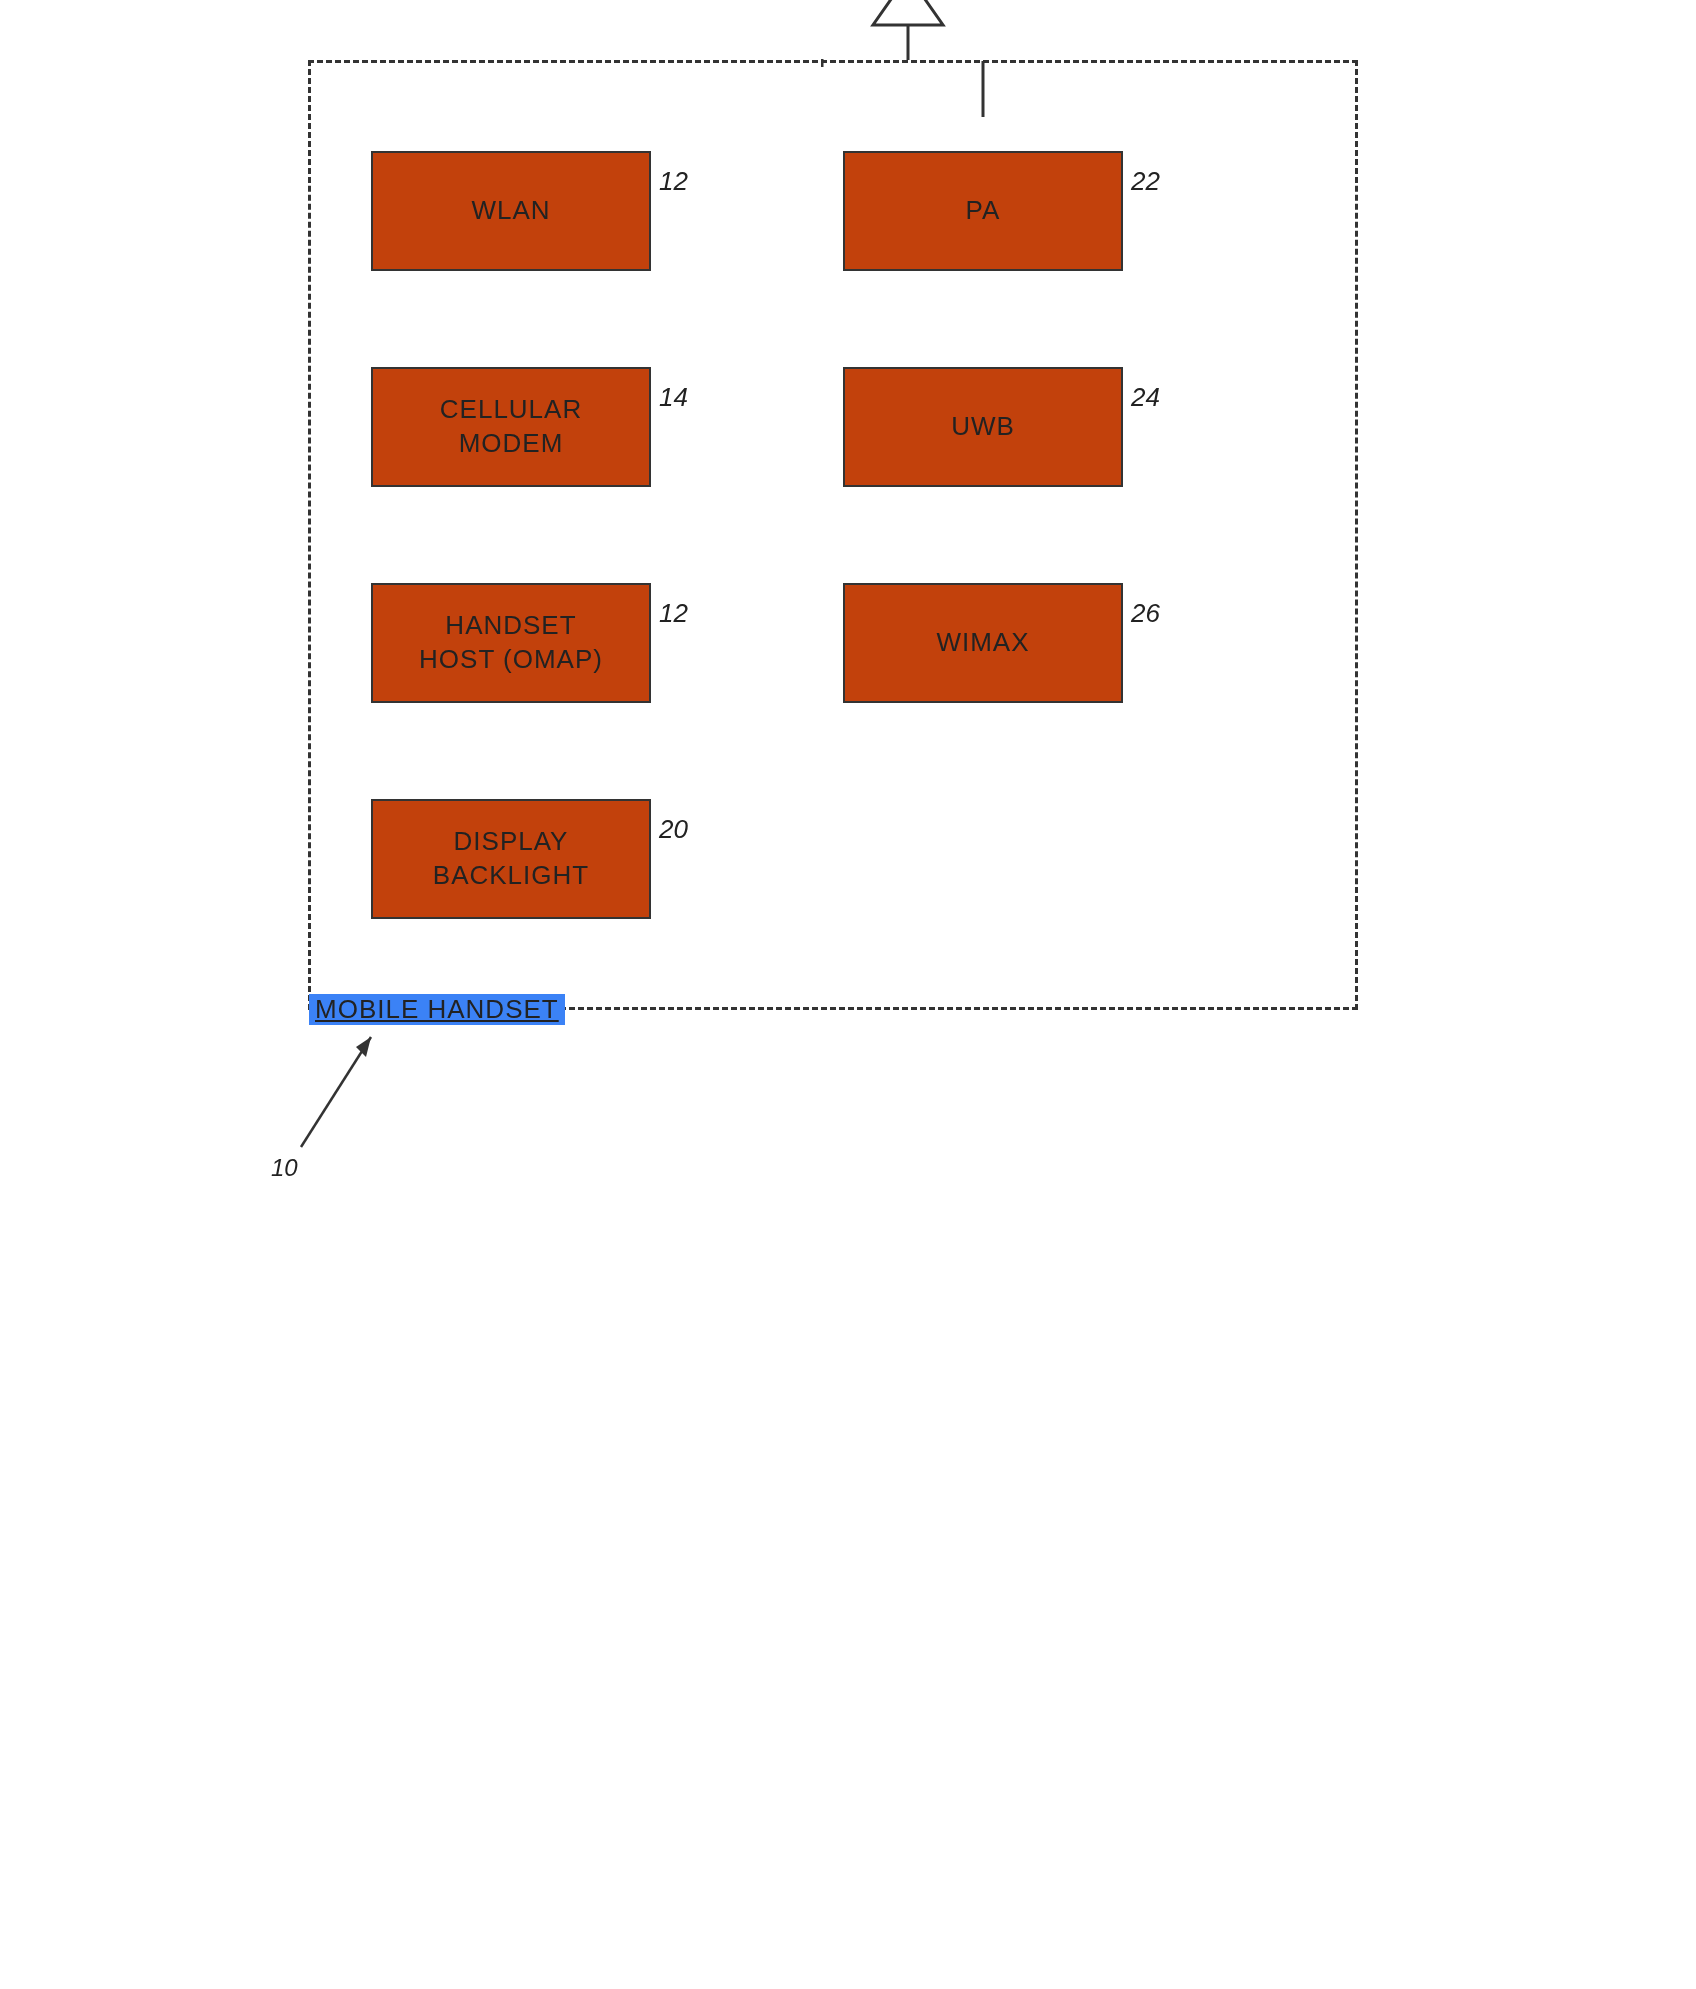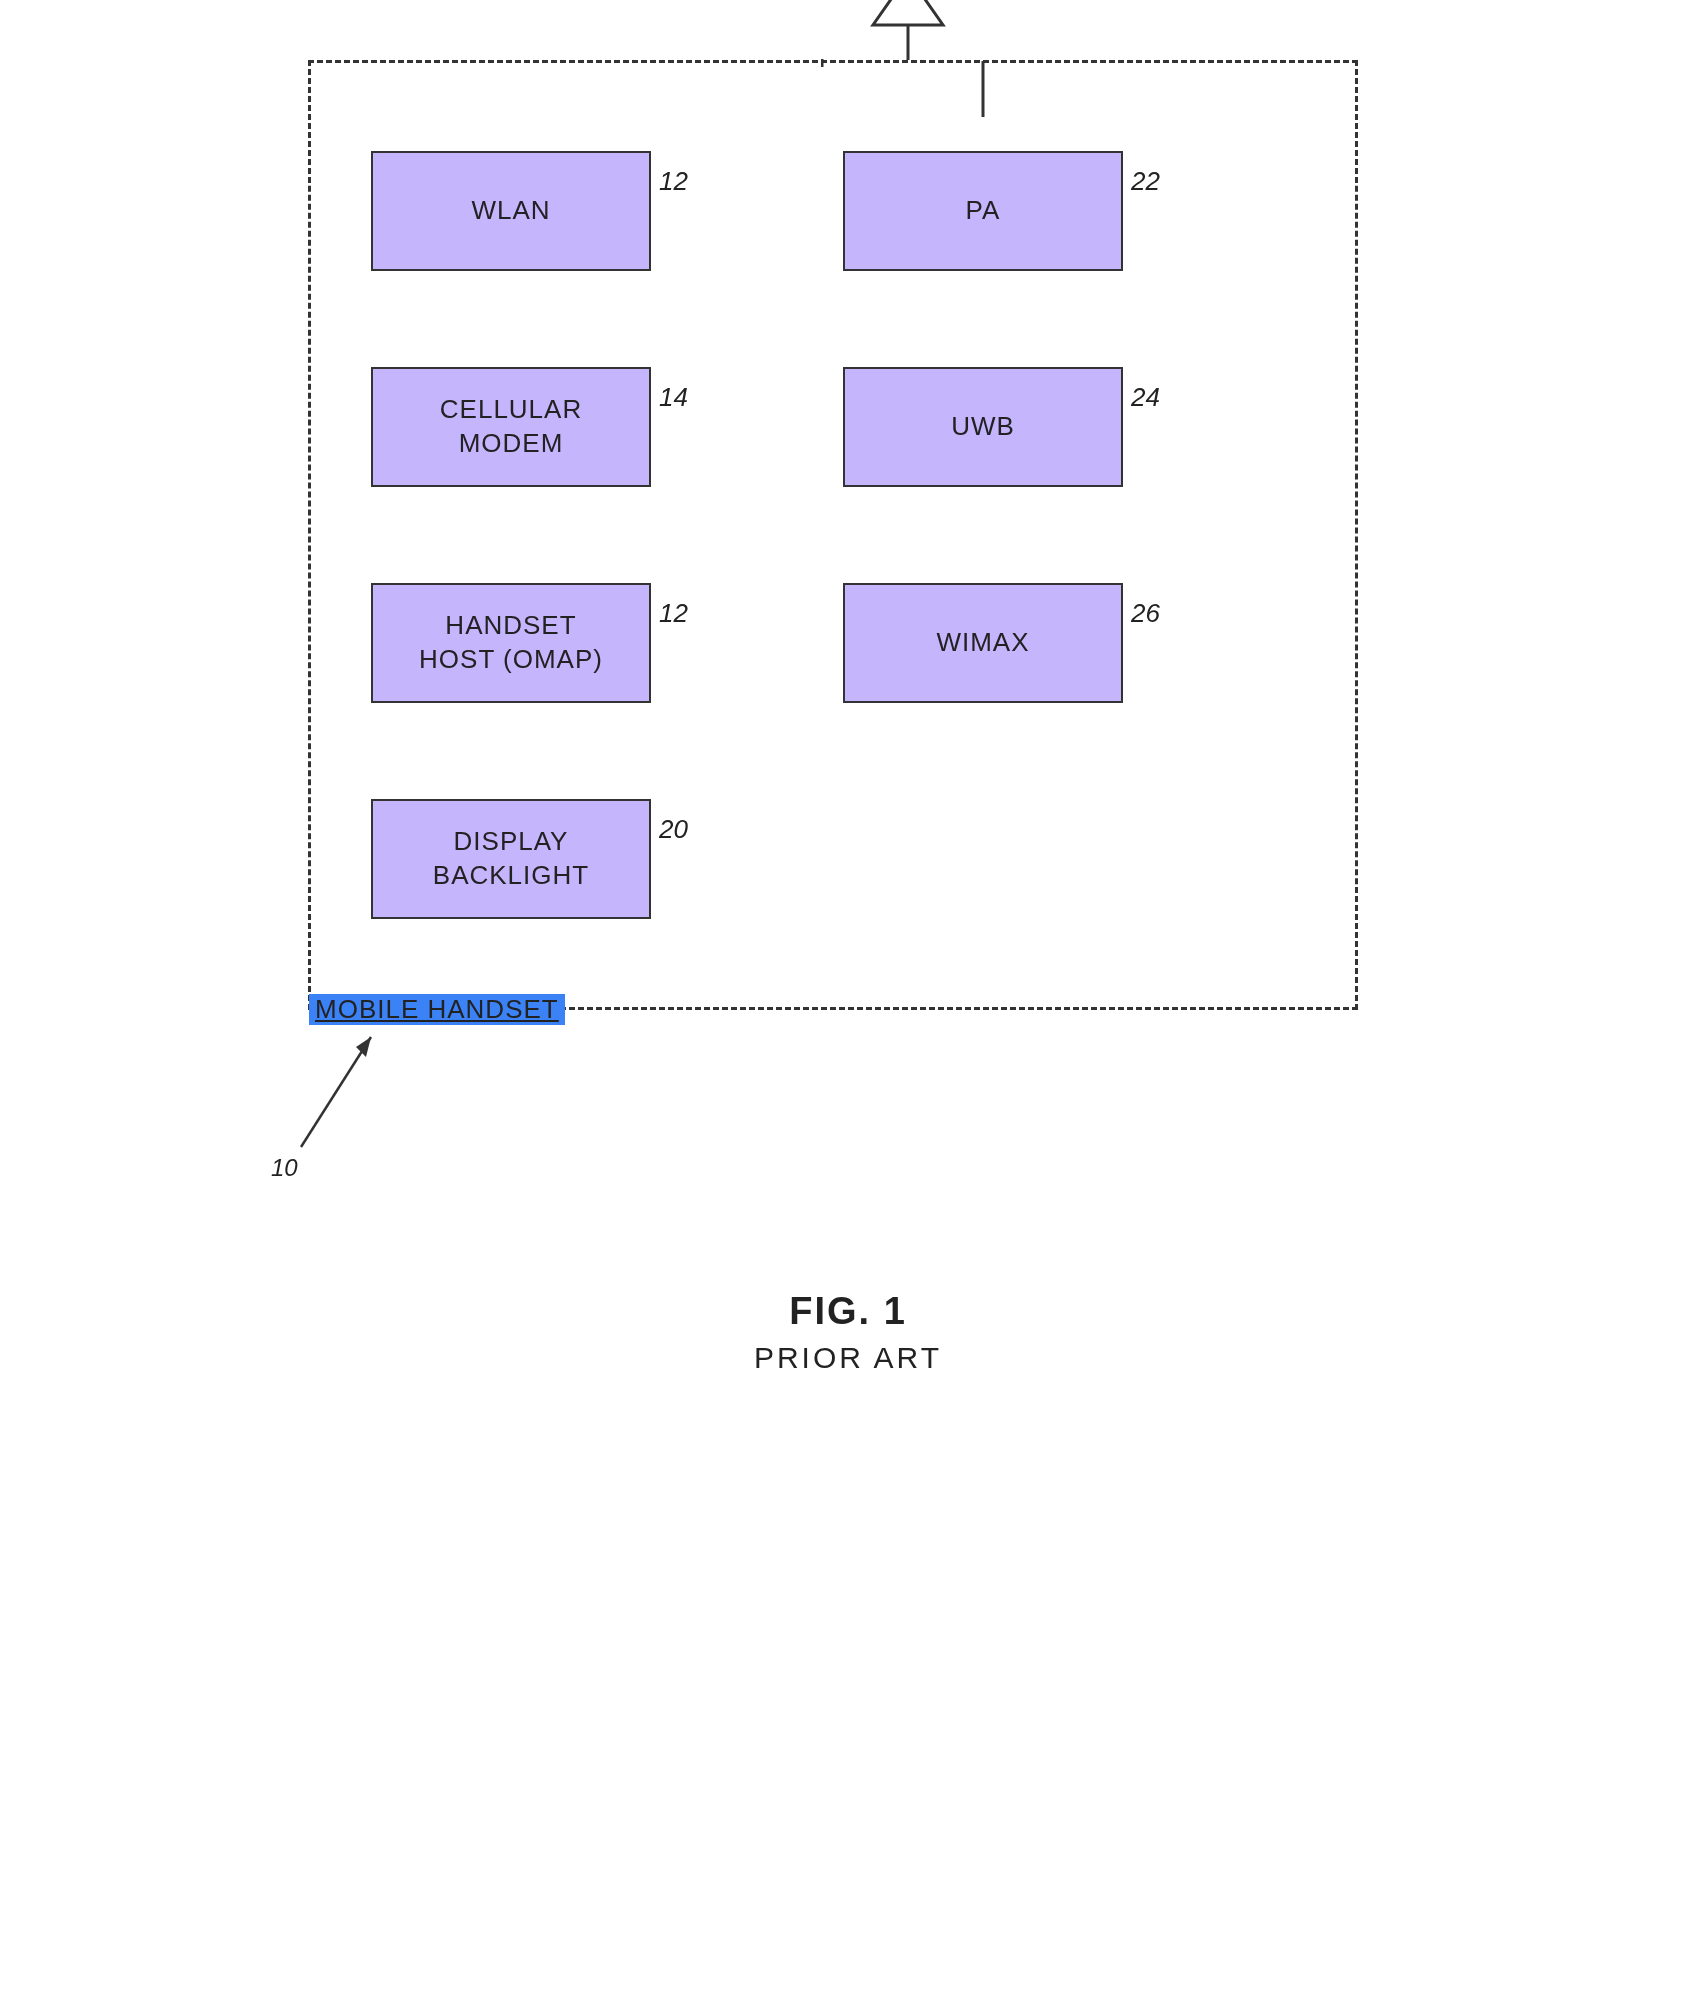--- a/index.html
+++ b/index.html
@@ -71,21 +71,21 @@
     }
 
     .component-wrapper {
       position: relative;
       display: flex;
       align-items: center;
     }
 
     .component-box {
       border: 2.5px solid #333;
-      background: #c4b5fd;
+      background: #c2410c;
       display: flex;
       align-items: center;
       justify-content: center;
       text-align: center;
       font-size: 26px;
       font-weight: normal;
       letter-spacing: 1px;
       color: #222;
       line-height: 1.3;
       width: 280px;
@@ -212,18 +212,14 @@
         <line x1="20" y1="140" x2="90" y2="30" stroke="#333" stroke-width="2.5"></line>
 
         <polygon points="90,30 75,40 85,50" fill="#333"></polygon>
       </svg>
       <div style="position:absolute; bottom:-175px; left:-40px; font-style:italic; font-size:24px; color:#222;">10</div>
 
     </div>
 
   </div>
 
-  <div class="figure-caption" style="margin-top: 280px;">
-    <div class="fig-title">FIG. 1</div>
-    <div class="fig-subtitle">PRIOR ART</div>
-  </div>
 
 </div>
 
 </body></html>

